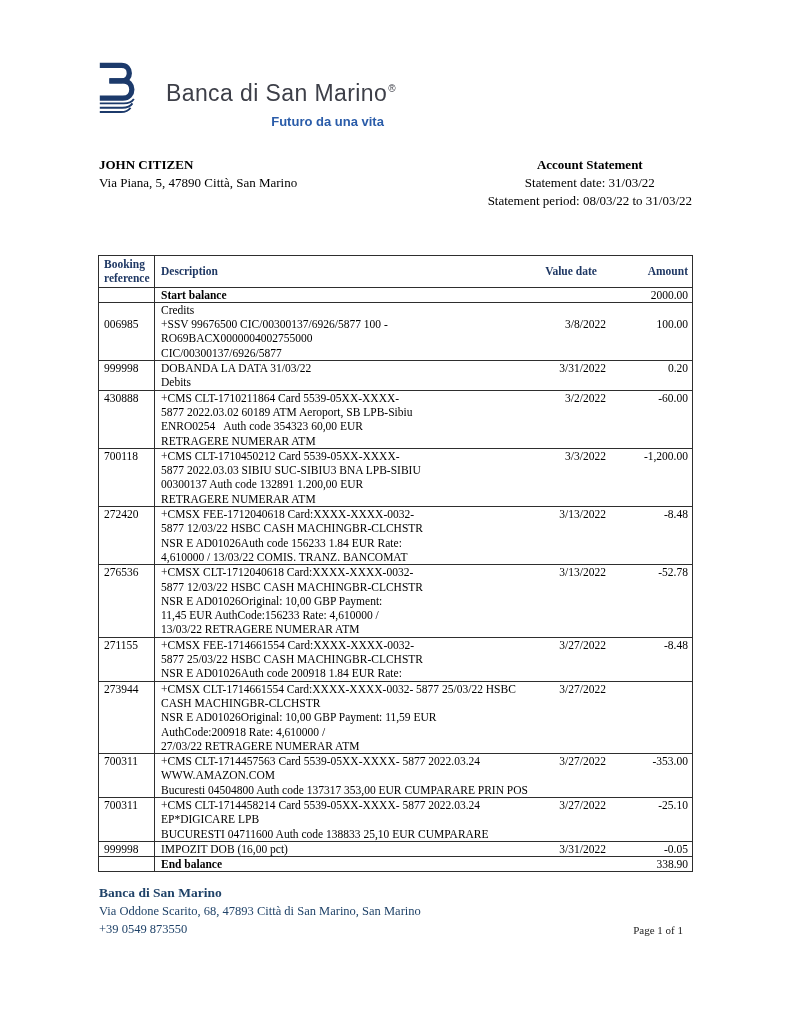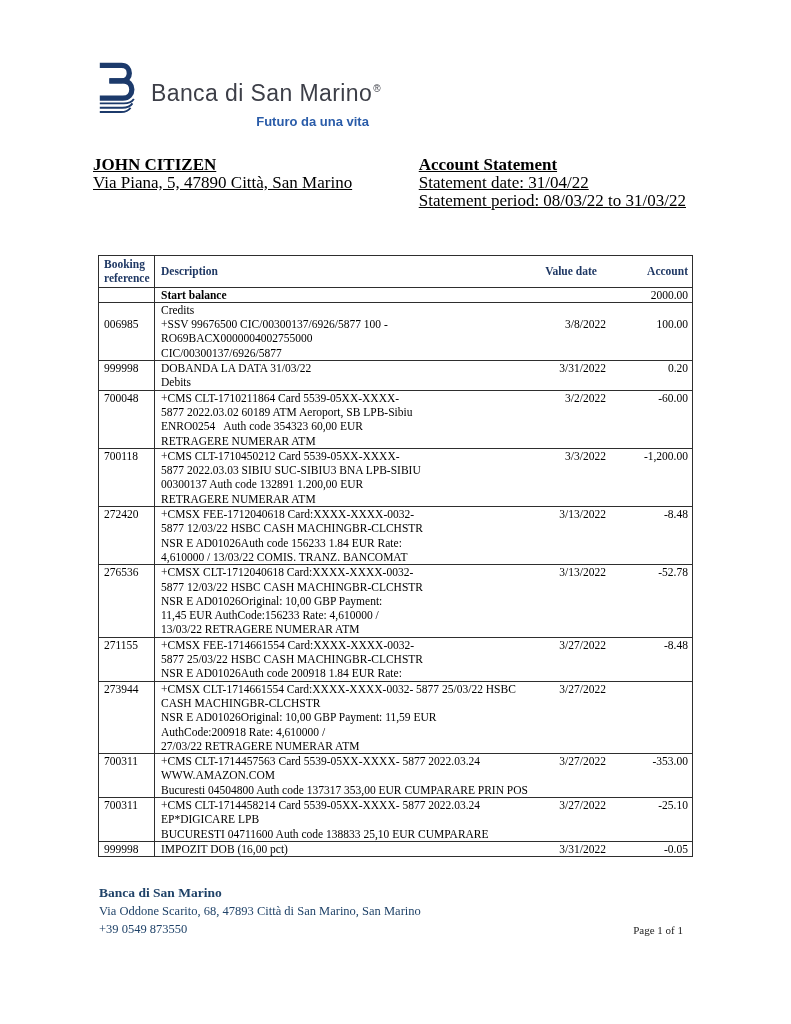--- a/index.html
+++ b/index.html
@@ -2,32 +2,32 @@
 <html><head>
 <meta charset="utf-8">
 <style>
   html,body{margin:0;padding:0;background:#e8e8e8;}
   .page{position:relative;width:791px;height:1024px;background:#ffffff;margin:0 auto;
         font-family:"Liberation Serif",serif;color:#000;overflow:hidden;}
 
   
   .logo{position:absolute;left:95px;top:60px;display:flex;align-items:flex-start;}
   .logo svg{display:block;}
-  .logo-text{margin-left:8px;}
+  .logo-text{margin-left:23px;}
   .wordmark{font-family:"Liberation Sans",sans-serif;font-size:23px;color:#3d3f48;
             letter-spacing:.4px;margin-top:20px;white-space:nowrap;}
   .reg{font-size:10px;vertical-align:super;margin-left:1px;}
   .tagline{font-family:"Liberation Sans",sans-serif;font-size:13px;font-weight:bold;
            color:#2a5ca9;text-align:right;margin-top:7px;padding-right:12px;}
 
   
-  .info-row{position:absolute;left:93px;top:156px;width:593px;display:flex;
-            justify-content:space-between;font-size:17px;line-height:18px;text-decoration:underline;}
+  .info-row{position:absolute;left:99px;top:156px;width:593px;display:flex;
+            justify-content:space-between;font-size:13px;line-height:18px;}
   .cust-name{font-weight:bold;}
-  .stmt-meta{text-align:left;}
+  .stmt-meta{text-align:center;}
   .stmt-title{font-weight:bold;}
 
   
   .tbl{position:absolute;left:98px;top:255px;width:595px;box-sizing:border-box;
        border:1px solid #2e2e2e;font-size:11.5px;line-height:14.3px;}
   .trow{display:flex;border-top:1px solid #2e2e2e;}
   .thead{display:flex;}
   .c{box-sizing:border-box;}
   .c-ref{width:56px;border-right:1px solid #2e2e2e;padding:0 0 0 5px;}
   .c-desc{width:381px;padding:0 2px 0 6px;white-space:pre-wrap;word-break:break-word;}
@@ -66,31 +66,31 @@
     </div>
   </div>
 
   <div class="info-row">
     <div class="customer">
       <div class="cust-name">JOHN CITIZEN</div>
       <div>Via Piana, 5, 47890 Città, San Marino</div>
     </div>
     <div class="stmt-meta">
       <div class="stmt-title">Account Statement</div>
-      <div>Statement date: 31/04/22</div>
+      <div>Statement date: 31/03/22</div>
       <div>Statement period: 08/03/22 to 31/03/22</div>
     </div>
   </div>
 
   <div class="tbl">
     <div class="thead">
       <div class="c c-ref">Booking reference</div>
       <div class="c c-desc">Description</div>
       <div class="c c-date">Value date</div>
-      <div class="c c-amt">Account</div>
+      <div class="c c-amt">Amount</div>
     </div>
     <div id="tbody">
         <div class="trow">
           <div class="c c-ref"></div>
           <div class="c c-desc"><div class="line b">Start balance</div></div>
           <div class="c c-date"></div>
           <div class="c c-amt">
             <div class="line">2000.00</div>
           </div>
         </div>
@@ -116,21 +116,21 @@
           <div class="c c-desc"><div class="line">DOBANDA LA DATA 31/03/22</div><div class="line">Debits</div></div>
           <div class="c c-date">
             <div class="line">3/31/2022</div>
           </div>
           <div class="c c-amt">
             <div class="line">0.20</div>
           </div>
         </div>
         <div class="trow">
           <div class="c c-ref">
-            <div class="line">700048</div>
+            <div class="line">430888</div>
           </div>
           <div class="c c-desc"><div class="line">+CMS CLT-1710211864 Card 5539-05XX-XXXX-</div><div class="line">5877 2022.03.02 60189 ATM Aeroport, SB LPB-Sibiu</div><div class="line">ENRO0254   Auth code 354323 60,00 EUR</div><div class="line">RETRAGERE NUMERAR ATM</div></div>
           <div class="c c-date">
             <div class="line">3/2/2022</div>
           </div>
           <div class="c c-amt">
             <div class="line">-60.00</div>
           </div>
         </div>
         <div class="trow">
@@ -217,20 +217,28 @@
         <div class="trow">
           <div class="c c-ref">
             <div class="line">999998</div>
           </div>
           <div class="c c-desc"><div class="line">IMPOZIT DOB (16,00 pct)</div></div>
           <div class="c c-date">
             <div class="line">3/31/2022</div>
           </div>
           <div class="c c-amt">
             <div class="line">-0.05</div>
+          </div>
+        </div>
+        <div class="trow">
+          <div class="c c-ref"></div>
+          <div class="c c-desc"><div class="line b">End balance</div></div>
+          <div class="c c-date"></div>
+          <div class="c c-amt">
+            <div class="line">338.90</div>
           </div>
         </div>
       </div>
   </div>
 
   <div class="footer">
     <div class="f-name">Banca di San Marino</div>
     <div>Via Oddone Scarito, 68, 47893 Città di San Marino, San Marino</div>
     <div>+39 0549 873550</div>
   </div>

